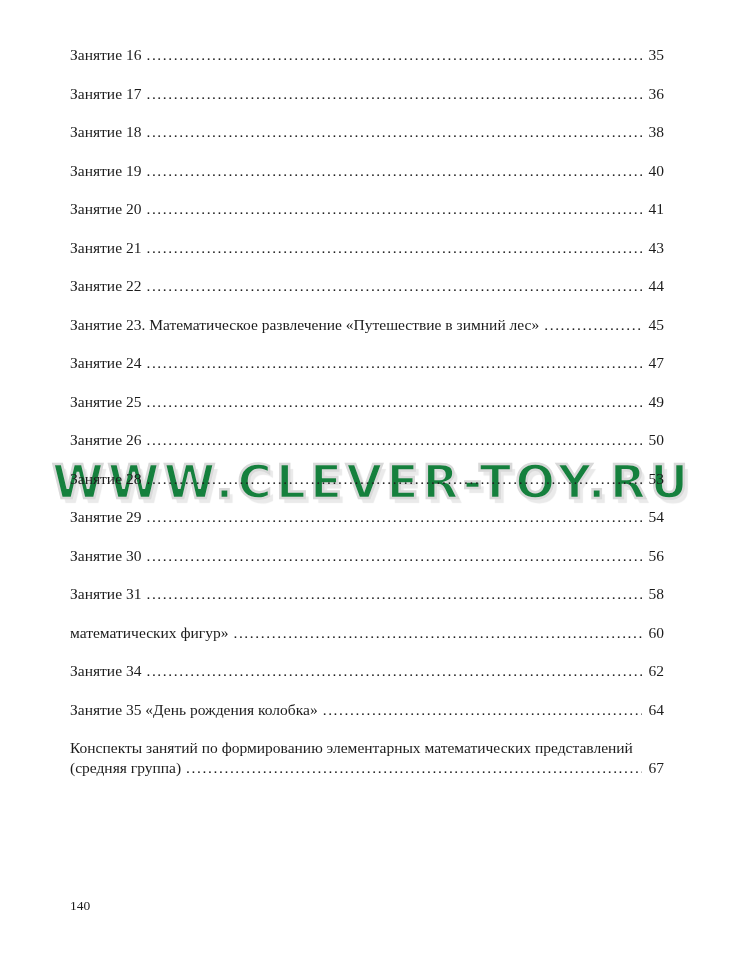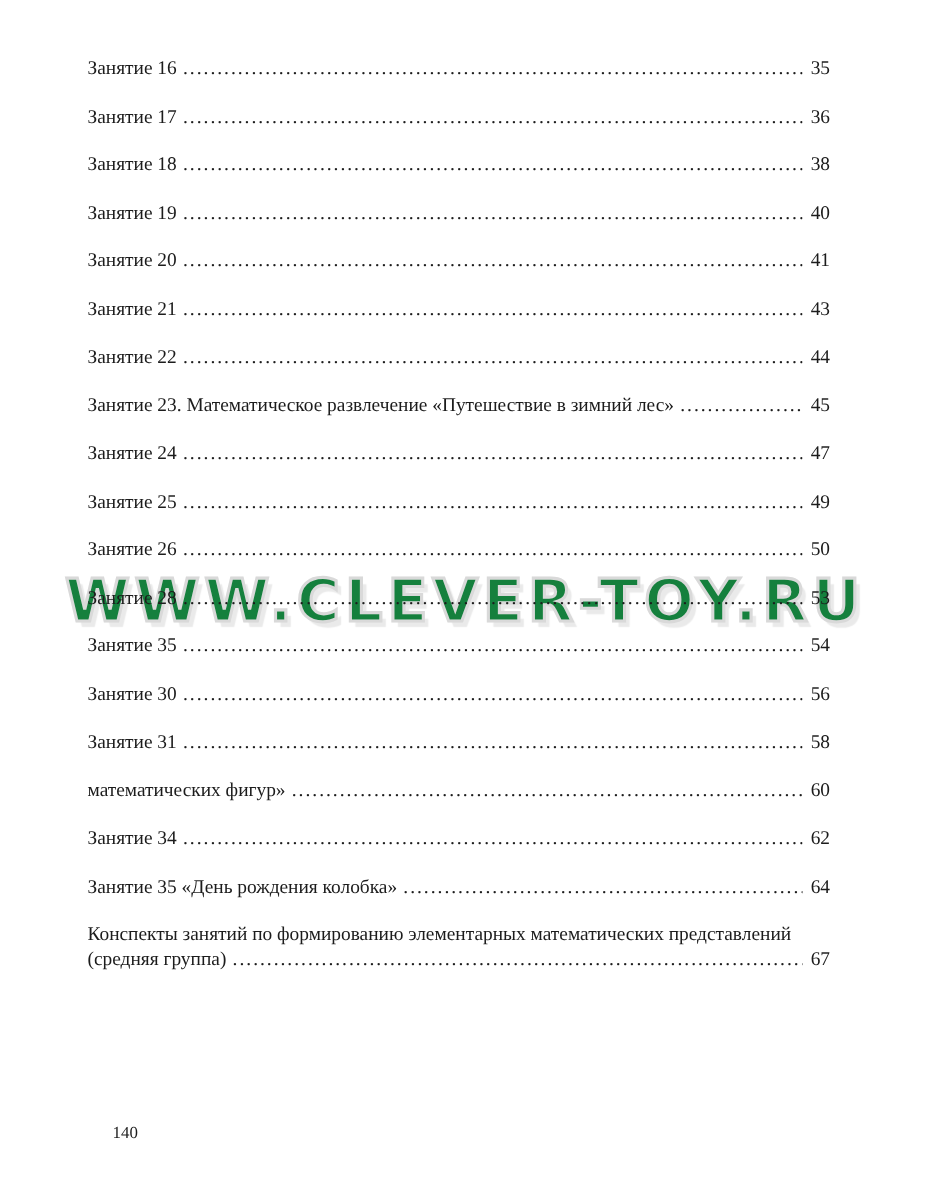--- a/index.html
+++ b/index.html
@@ -59,21 +59,20 @@
     text-shadow: 4px 5px 1px #eaeaea;
     user-select: none;
     pointer-events: none;
   }
   .folio {
     position: absolute;
     z-index: 1;
     left: 70px;
     top: 898px;
     font-size: 13.5px;
-    margin-left: 20px;
   }
 </style>
 </head>
 <body>
 
 <div class="watermark">WWW.CLEVER-TOY.RU</div>
 
 <div class="content">
   <div>
       <div class="toc-entry">
@@ -155,21 +154,21 @@
       </div>
       <div class="toc-entry">
         <div class="toc-row">
           <span class="toc-label">Занятие 28</span>
           <span class="toc-leader"></span>
           <span class="toc-page">53</span>
         </div>
       </div>
       <div class="toc-entry">
         <div class="toc-row">
-          <span class="toc-label">Занятие 35</span>
+          <span class="toc-label">Занятие 29</span>
           <span class="toc-leader"></span>
           <span class="toc-page">54</span>
         </div>
       </div>
       <div class="toc-entry">
         <div class="toc-row">
           <span class="toc-label">Занятие 30</span>
           <span class="toc-leader"></span>
           <span class="toc-page">56</span>
         </div>

